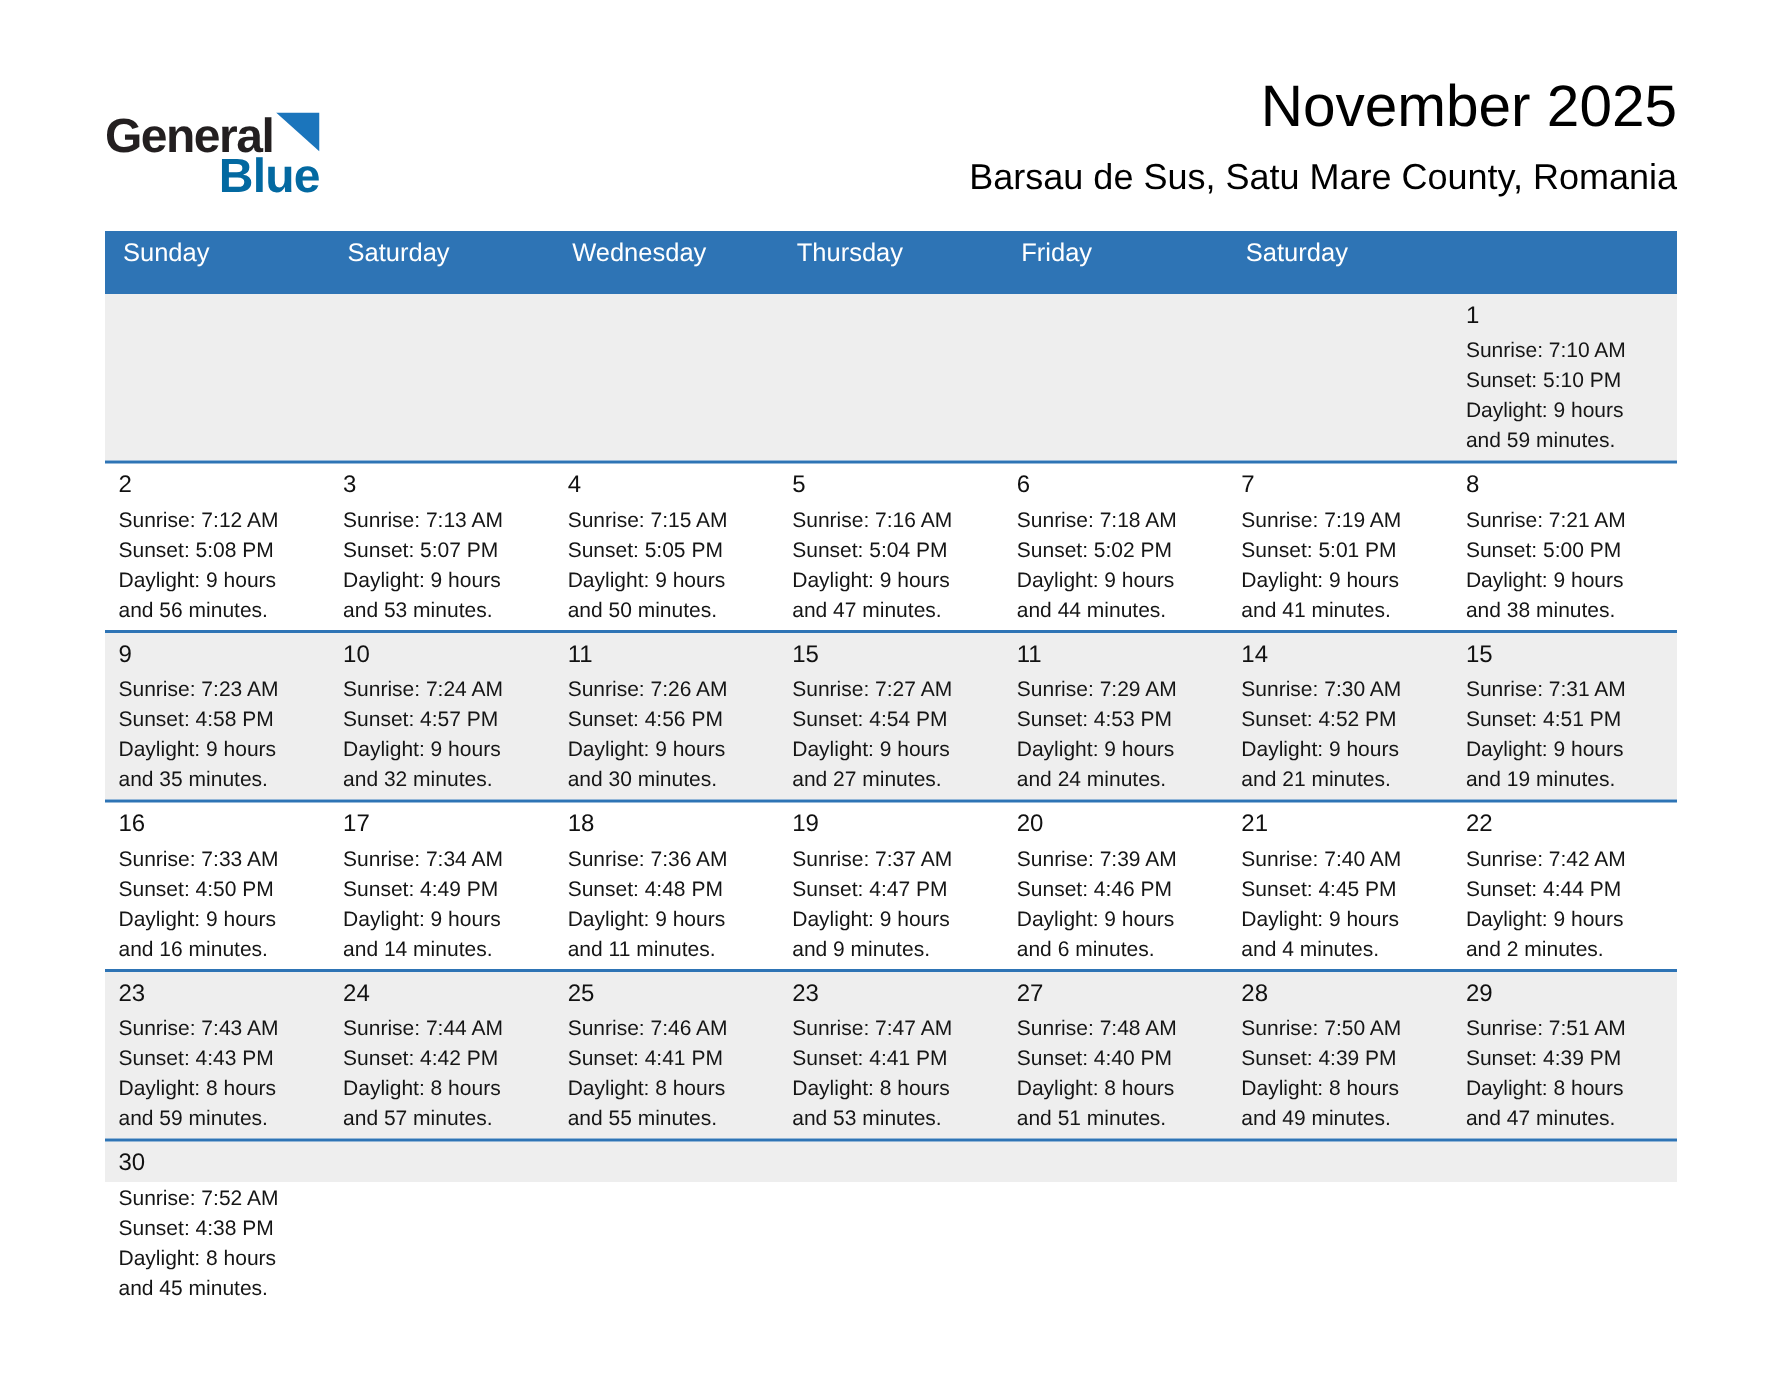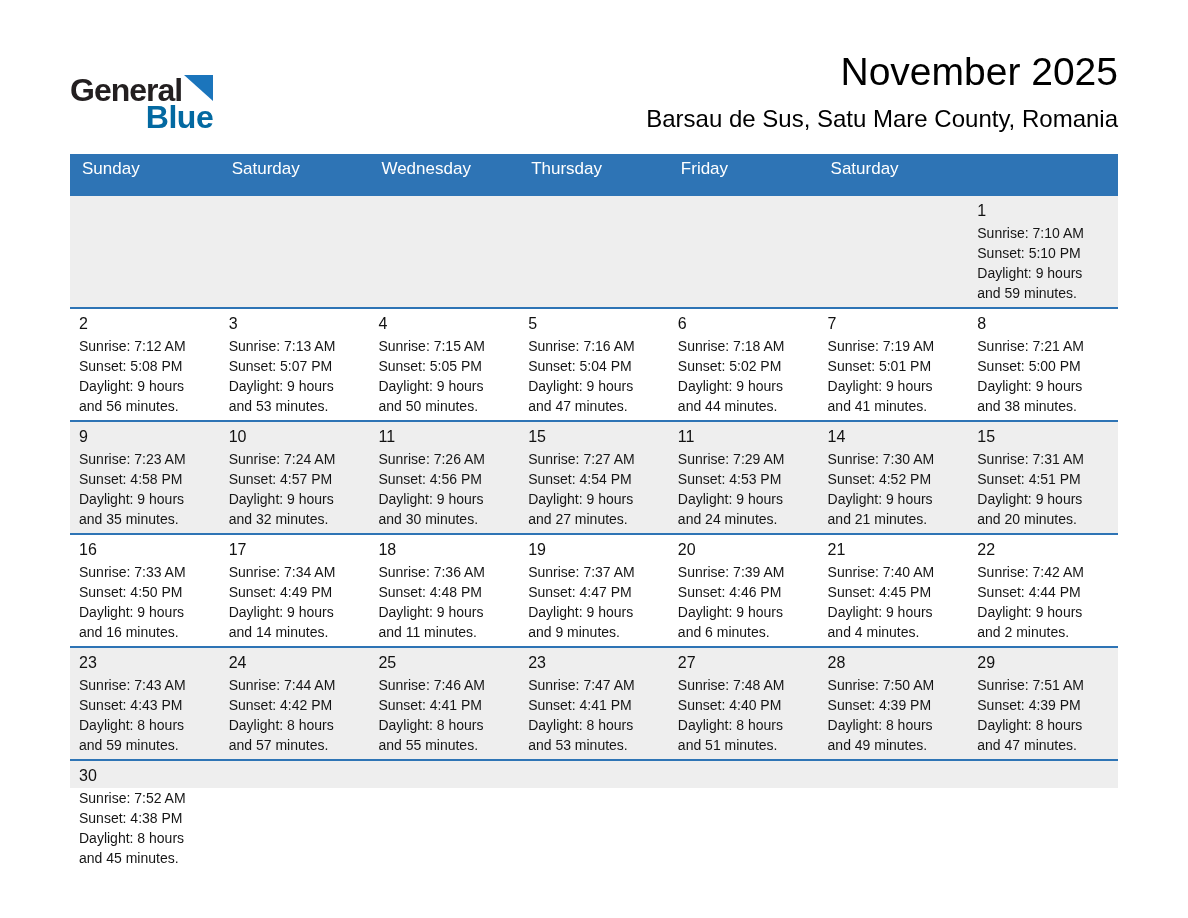--- a/index.html
+++ b/index.html
@@ -226,21 +226,21 @@
             <div class="day-line">Sunrise: 7:30 AM</div>
             <div class="day-line">Sunset: 4:52 PM</div>
             <div class="day-line">Daylight: 9 hours</div>
             <div class="day-line">and 21 minutes.</div>
           </div>
           <div class="day-cell">
             <div class="day-number">15</div>
             <div class="day-line">Sunrise: 7:31 AM</div>
             <div class="day-line">Sunset: 4:51 PM</div>
             <div class="day-line">Daylight: 9 hours</div>
-            <div class="day-line">and 20 minutes.</div>
+            <div class="day-line">and 19 minutes.</div>
           </div>
         </div>
         <div class="week">
           <div class="day-cell">
             <div class="day-number">16</div>
             <div class="day-line">Sunrise: 7:33 AM</div>
             <div class="day-line">Sunset: 4:50 PM</div>
             <div class="day-line">Daylight: 9 hours</div>
             <div class="day-line">and 16 minutes.</div>
           </div>

